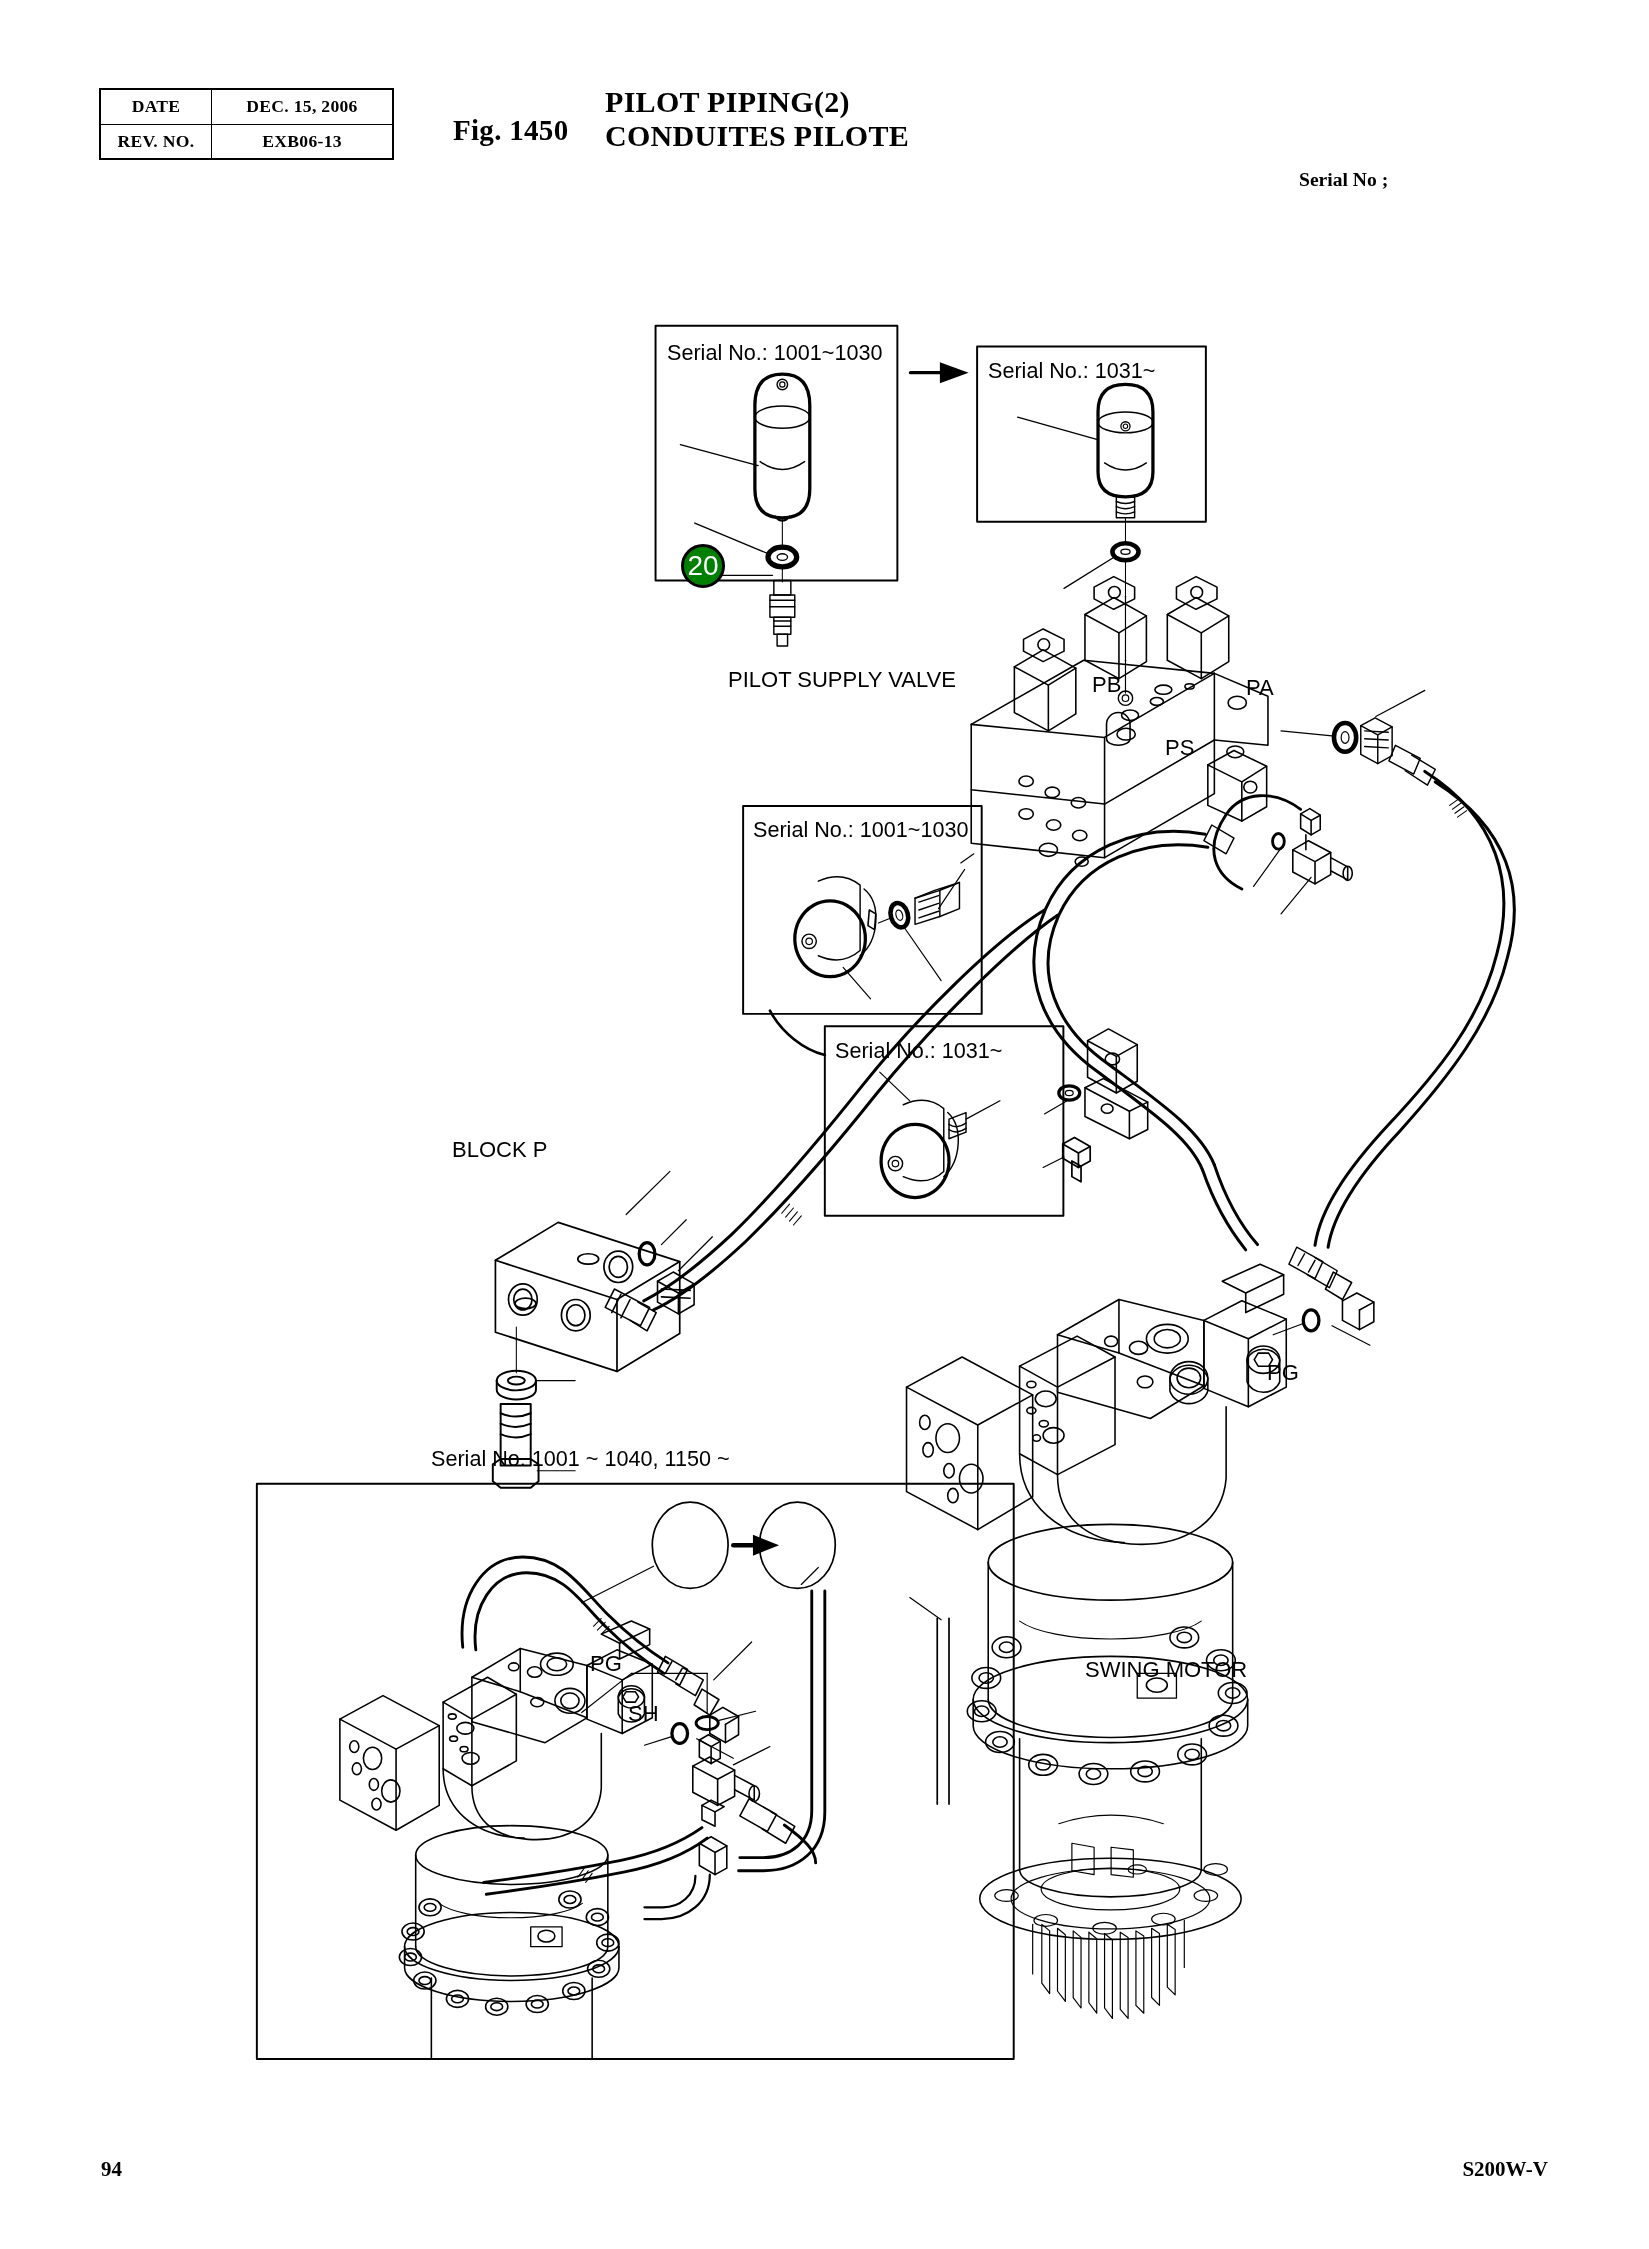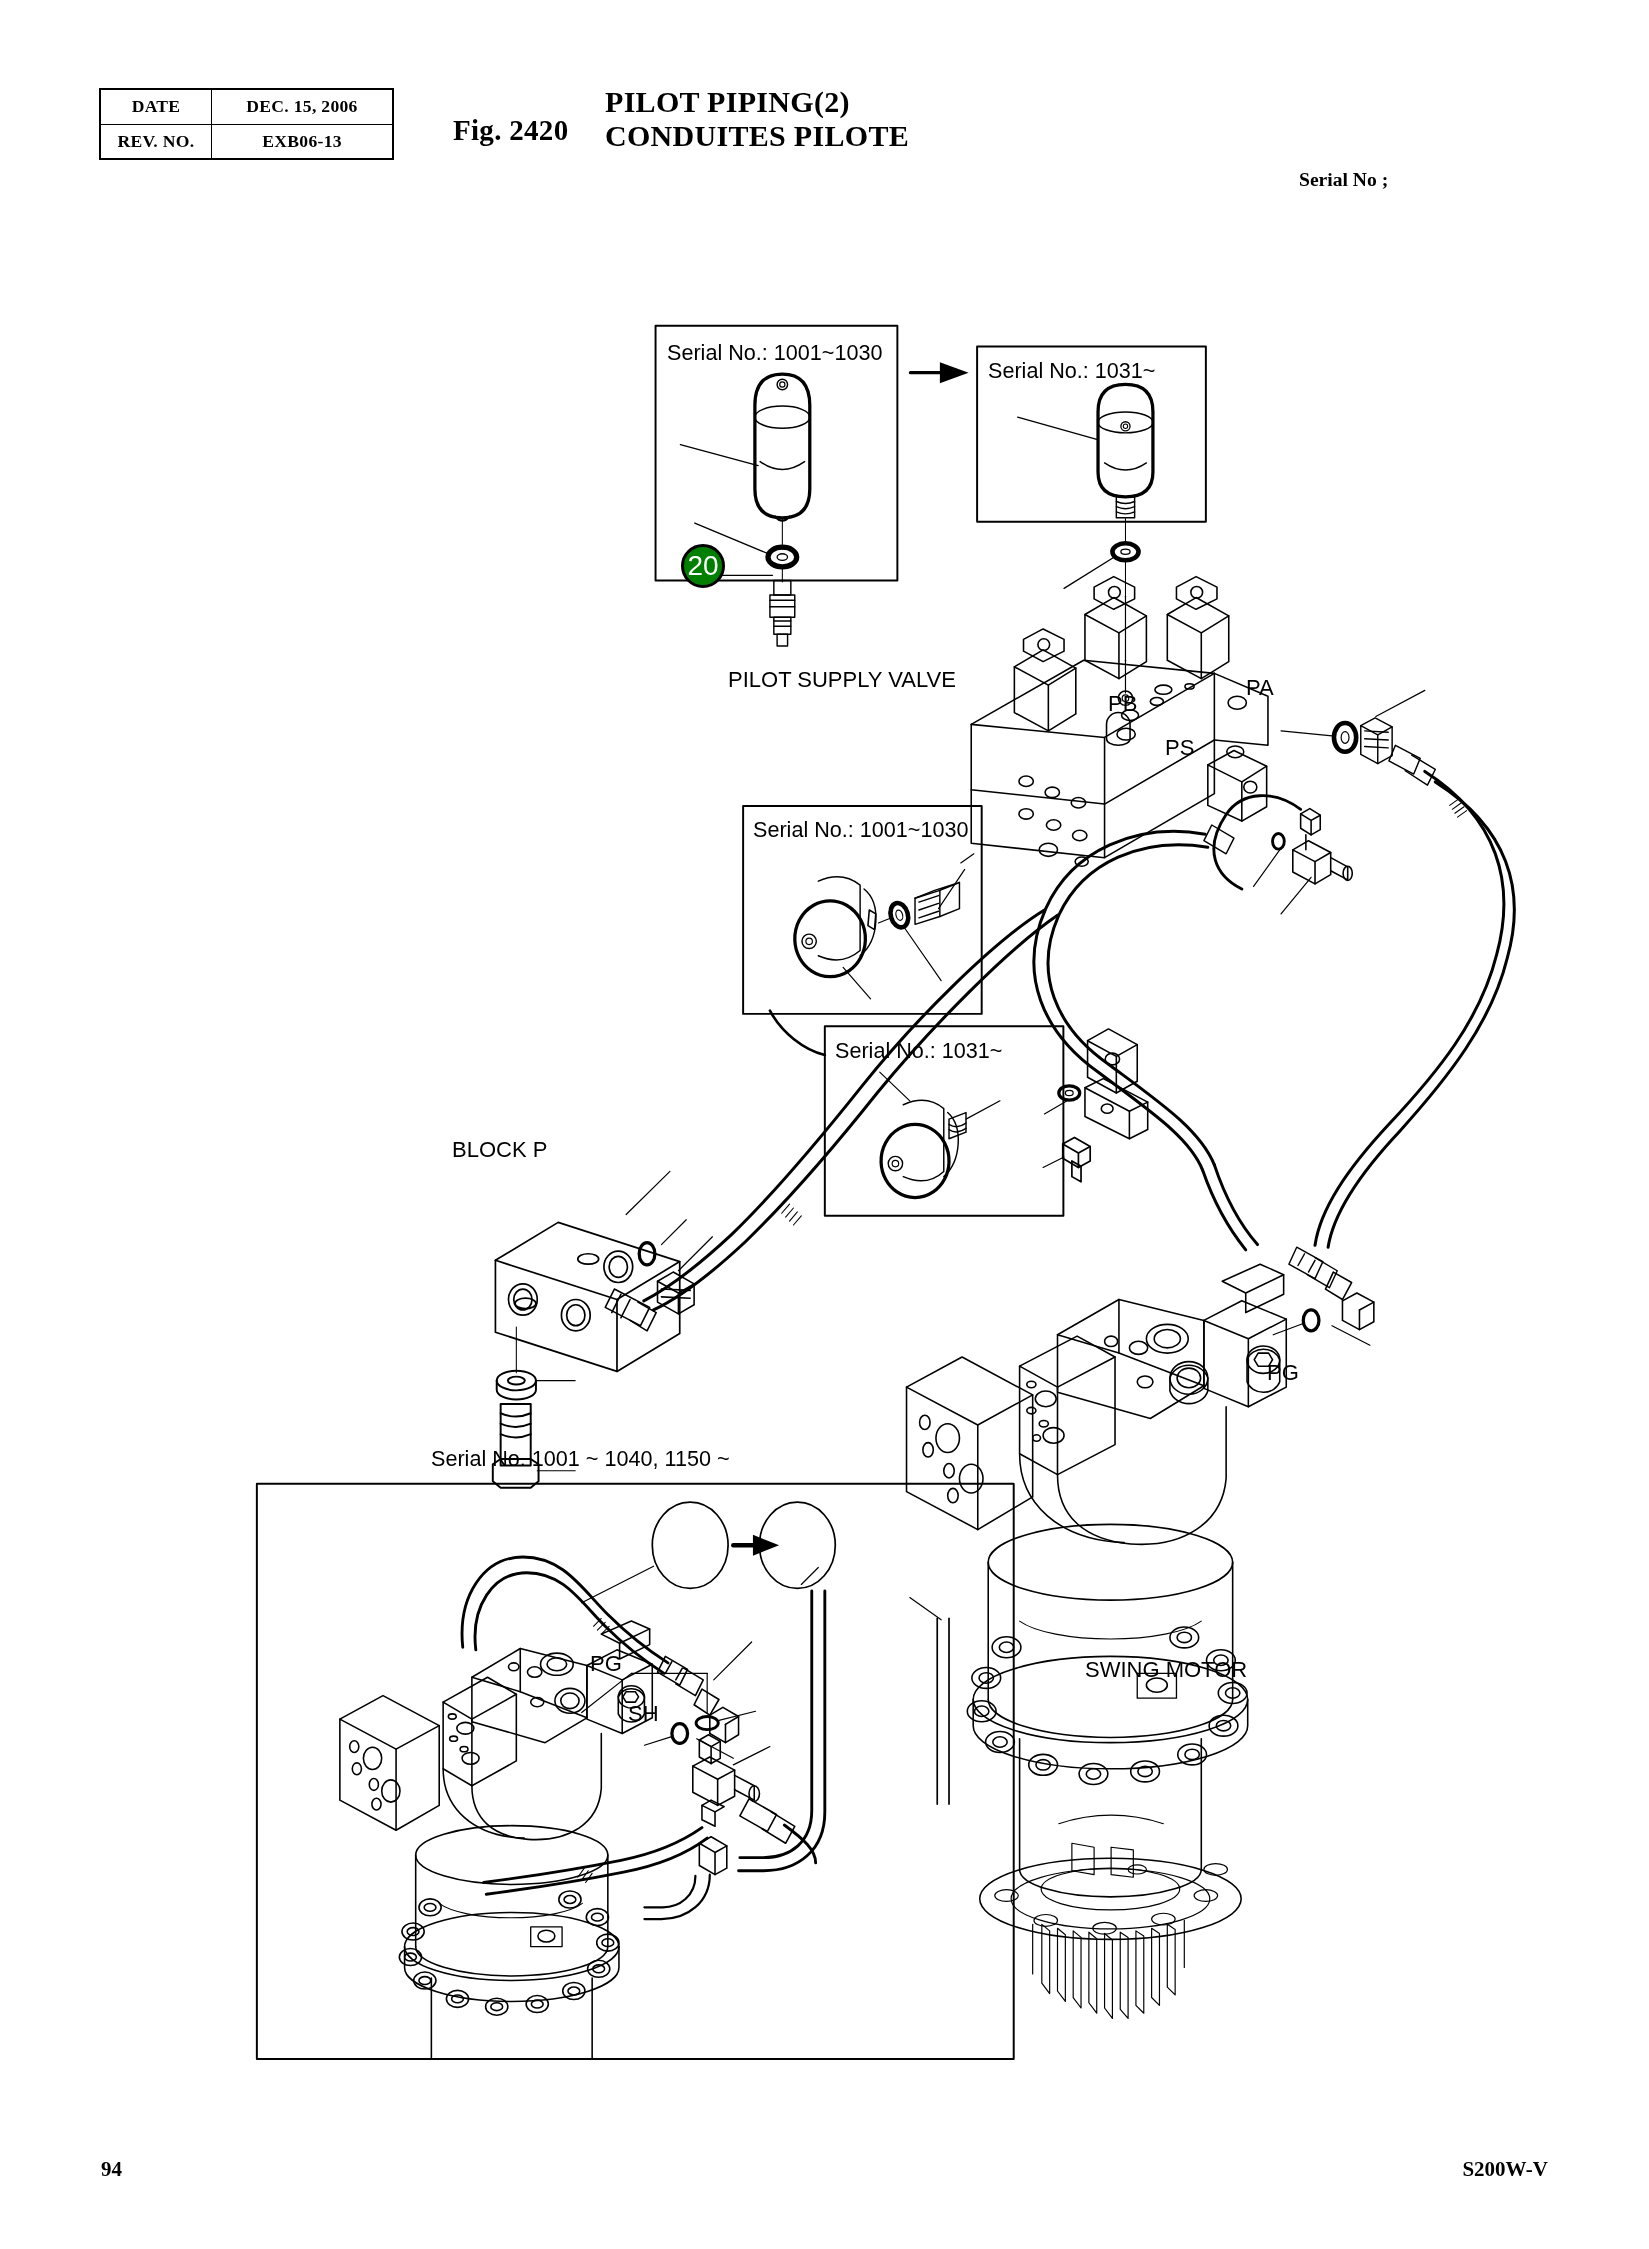--- a/index.html
+++ b/index.html
@@ -52,21 +52,21 @@
     <td class="k">DATE</td>
     <td class="v">DEC. 15, 2006</td>
   </tr>
   <tr>
     <td class="k">REV. NO.</td>
     <td class="v">EXB06-13</td>
   </tr>
 </tbody>
   </table>
 
-<div class="fig-no">Fig. 2420</div>
+<div class="fig-no">Fig. 1450</div>
 <div class="fig-title">
   <div>PILOT PIPING(2)</div>
   <div>CONDUITES PILOTE</div>
 </div>
 <div class="serial-no-hdr">Serial No ;</div>
 
 <svg id="canvas" viewBox="0 0 2523 3442" xmlns="http://www.w3.org/2000/svg">
   <g fill="none" stroke="#000" stroke-width="2.6" stroke-linejoin="round" stroke-linecap="round">
 
   <rect x="1003" y="498" width="370" height="390" stroke-width="3"></rect>
@@ -680,21 +680,21 @@
 <div class="dlabel box" style="left:988px;top:358px;">Serial No.: 1031~</div>
 
 <div class="dlabel box" style="left:753px;top:817px;">Serial No.: 1001~1030</div>
 
 <div class="dlabel box" style="left:835px;top:1038px;">Serial No.: 1031~</div>
 
 <div class="dlabel box" style="left:431px;top:1446px;">Serial No. 1001 ~ 1040,  1150 ~</div>
 
 <div class="dlabel" style="left:728px;top:667px;">PILOT SUPPLY VALVE</div>
 
-<div class="dlabel" style="left:1092px;top:691px;margin-left:16px;">PB</div>
+<div class="dlabel" style="left:1092px;top:672px;">PB</div>
 
 <div class="dlabel" style="left:1246px;top:675px;">PA</div>
 
 <div class="dlabel" style="left:1165px;top:735px;">PS</div>
 
 <div class="dlabel" style="left:452px;top:1137px;">BLOCK  P</div>
 
 <div class="dlabel" style="left:1267px;top:1360px;">PG</div>
 
 <div class="dlabel" style="left:1041px;top:1657px;margin-left:44px;">SWING MOTOR</div>

